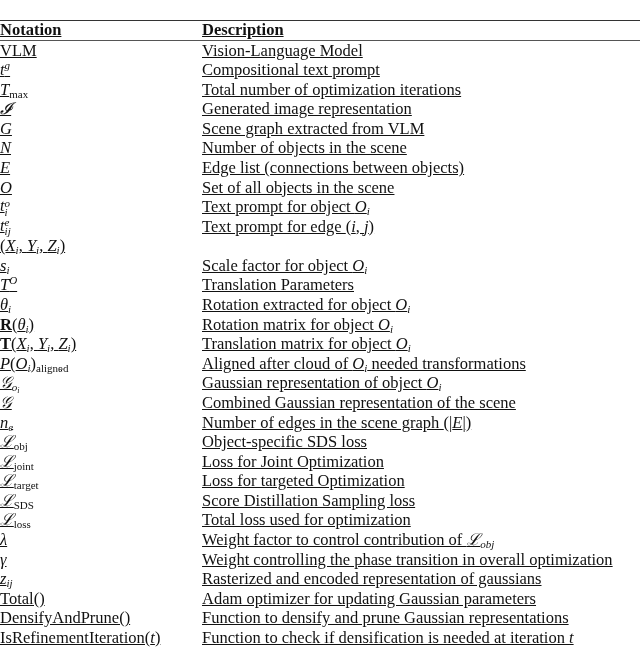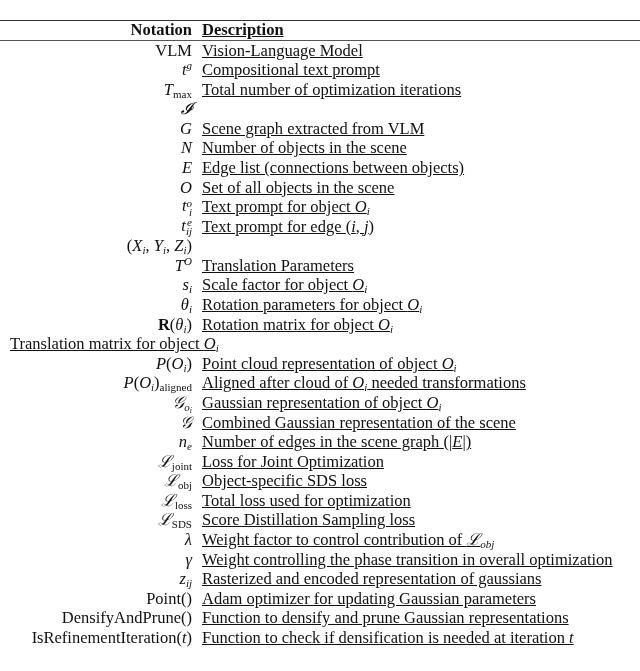--- a/index.html
+++ b/index.html
@@ -3,21 +3,21 @@
 <meta charset="utf-8">
 <style>
   html, body { margin: 0; padding: 0; background: #ffffff; }
   body { width: 640px; height: 671px; position: relative; overflow: hidden;
          font-family: "Liberation Serif", "DejaVu Serif", serif; color: #111; }
   .table-wrap { position: absolute; left: 0; top: 20px; width: 640px; }
   .rule-top { border-top: 1.5px solid #333; }
   .rule-mid { border-top: 1px solid #555; }
   .row { display: flex; height: 19.58px; align-items: center; font-size: 16.5px; line-height: 1; white-space: nowrap; }
   .header-row { height: 19px; font-weight: bold; font-size: 16.5px; }
-  .c1 { width: 192px; text-align: right; flex: none; }
+  .c1 { width: 192px; text-align: left; flex: none; text-decoration: underline; }
   .c2 { padding-left: 10px; flex: 1; text-decoration: underline; }
   .m { font-style: italic; }
   .mb { font-weight: bold; font-style: normal; }
   .cal { font-family: "DejaVu Serif", serif; font-style: italic; }
   sub, sup { font-size: 11px; line-height: 0; }
   sub { vertical-align: -3px; }
   sup { vertical-align: 6px; }
 </style>
 </head>
 <body>
@@ -40,20 +40,21 @@
     <div class="c2">Compositional text prompt</div>
   </div>
 
   <div class="row">
     <div class="c1"><span class="m">T</span><sub>max</sub></div>
     <div class="c2">Total number of optimization iterations</div>
   </div>
 
   <div class="row">
     <div class="c1 cal">𝓘</div>
+    <div class="c2">Generated image representation</div>
   </div>
 
   <div class="row">
     <div class="c1 m">G</div>
     <div class="c2">Scene graph extracted from VLM</div>
   </div>
 
   <div class="row">
     <div class="c1 m">N</div>
     <div class="c2">Number of objects in the scene</div>
@@ -83,47 +84,44 @@
           <span>ij</span>
         </span></div>
     <div class="c2"><span>Text prompt for edge </span><span>(</span><span class="m">i</span><span>, </span><span class="m">j</span><span>)</span></div>
   </div>
 
   <div class="row">
     <div class="c1"><span>(</span><span class="m">X</span><sub class="m">i</sub><span>, </span><span class="m">Y</span><sub class="m">i</sub><span>, </span><span class="m">Z</span><sub class="m">i</sub><span>)</span></div>
   </div>
 
   <div class="row">
+    <div class="c1"><span class="m">s</span><sub class="m">i</sub></div>
+    <div class="c2"><span>Scale factor for object </span><span class="m">O</span><sub class="m">i</sub></div>
+  </div>
+
+  <div class="row">
     <div class="c1"><span class="m">T</span><sup class="m">O</sup></div>
     <div class="c2">Translation Parameters</div>
   </div>
 
   <div class="row">
-    <div class="c1"><span class="m">s</span><sub class="m">i</sub></div>
-    <div class="c2"><span>Scale factor for object </span><span class="m">O</span><sub class="m">i</sub></div>
-  </div>
-
-  <div class="row">
     <div class="c1"><span class="m">θ</span><sub class="m">i</sub></div>
-    <div class="c2"><span>Rotation parameters for object </span><span class="m">O</span><sub class="m">i</sub></div>
+    <div class="c2"><span>Rotation extracted for object </span><span class="m">O</span><sub class="m">i</sub></div>
   </div>
 
   <div class="row">
     <div class="c1"><span class="mb">R</span><span>(</span><span class="m">θ</span><sub class="m">i</sub><span>)</span></div>
     <div class="c2"><span>Rotation matrix for object </span><span class="m">O</span><sub class="m">i</sub></div>
   </div>
 
   <div class="row">
+    <div class="c1"><span class="mb">T</span><span>(</span><span class="m">X</span><sub class="m">i</sub><span>, </span><span class="m">Y</span><sub class="m">i</sub><span>, </span><span class="m">Z</span><sub class="m">i</sub><span>)</span></div>
     <div class="c2"><span>Translation matrix for object </span><span class="m">O</span><sub class="m">i</sub></div>
   </div>
 
-  <div class="row">
-    <div class="c1"><span class="m">P</span><span>(</span><span class="m">O</span><sub class="m">i</sub><span>)</span></div>
-    <div class="c2"><span>Point cloud representation of object </span><span class="m">O</span><sub class="m">i</sub></div>
-  </div>
 
   <div class="row">
     <div class="c1"><span class="m">P</span><span>(</span><span class="m">O</span><sub class="m">i</sub><span>)</span><sub>aligned</sub></div>
     <div class="c2"><span>Aligned after cloud of </span><span class="m">O</span><sub class="m">i</sub><span> needed transformations</span></div>
   </div>
 
   <div class="row">
     <div class="c1"><span class="cal">𝒢</span><sub class="m"><span>o</span><span style="font-size:8px;vertical-align:-2px">i</span></sub></div>
     <div class="c2"><span>Gaussian representation of object </span><span class="m">O</span><sub class="m">i</sub></div>
   </div>
@@ -132,58 +130,62 @@
     <div class="c1 cal">𝒢</div>
     <div class="c2">Combined Gaussian representation of the scene</div>
   </div>
 
   <div class="row">
     <div class="c1"><span class="m">n</span><sub class="m">e</sub></div>
     <div class="c2"><span>Number of edges in the scene graph </span><span>(</span><span>|</span><span class="m">E</span><span>|</span><span>)</span></div>
   </div>
 
   <div class="row">
+    <div class="c1"><span class="cal">ℒ</span><sub>obj</sub></div>
+    <div class="c2">Object-specific SDS loss</div>
+  </div>
+
+  <div class="row">
     <div class="c1"><span class="cal">ℒ</span><sub>joint</sub></div>
     <div class="c2">Loss for Joint Optimization</div>
   </div>
 
-  <div class="row">
-    <div class="c1"><span class="cal">ℒ</span><sub>obj</sub></div>
-    <div class="c2">Object-specific SDS loss</div>
-  </div>
-
-
 
   <div class="row">
-    <div class="c1"><span class="cal">ℒ</span><sub>loss</sub></div>
-    <div class="c2">Total loss used for optimization</div>
+    <div class="c1"><span class="cal">ℒ</span><sub>target</sub></div>
+    <div class="c2">Loss for targeted Optimization</div>
   </div>
 
   <div class="row">
     <div class="c1"><span class="cal">ℒ</span><sub>SDS</sub></div>
     <div class="c2">Score Distillation Sampling loss</div>
+  </div>
+
+  <div class="row">
+    <div class="c1"><span class="cal">ℒ</span><sub>loss</sub></div>
+    <div class="c2">Total loss used for optimization</div>
   </div>
 
   <div class="row">
     <div class="c1 m">λ</div>
     <div class="c2"><span>Weight factor to control contribution of </span><span class="cal">ℒ</span><sub class="m">obj</sub></div>
   </div>
 
   <div class="row">
     <div class="c1 m">γ</div>
     <div class="c2">Weight controlling the phase transition in overall optimization</div>
   </div>
 
   <div class="row">
     <div class="c1"><span class="m">z</span><sub class="m">ij</sub></div>
     <div class="c2">Rasterized and encoded representation of gaussians</div>
   </div>
 
   <div class="row">
-    <div class="c1">Point()</div>
+    <div class="c1">Total()</div>
     <div class="c2">Adam optimizer for updating Gaussian parameters</div>
   </div>
 
   <div class="row">
     <div class="c1">DensifyAndPrune()</div>
     <div class="c2">Function to densify and prune Gaussian representations</div>
   </div>
 
   <div class="row">
     <div class="c1"><span>IsRefinementIteration(</span><span class="m">t</span><span>)</span></div>

